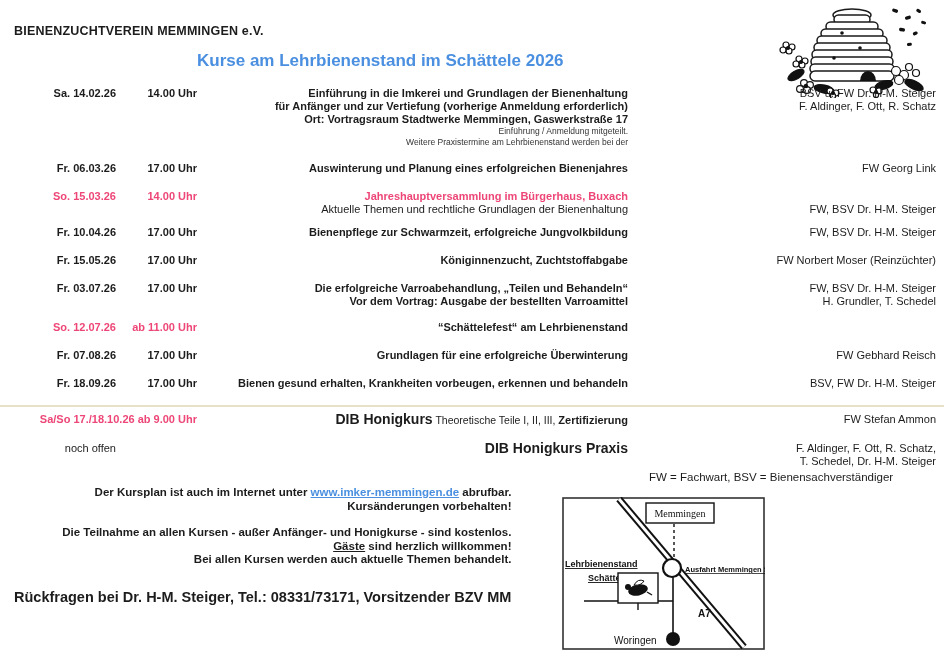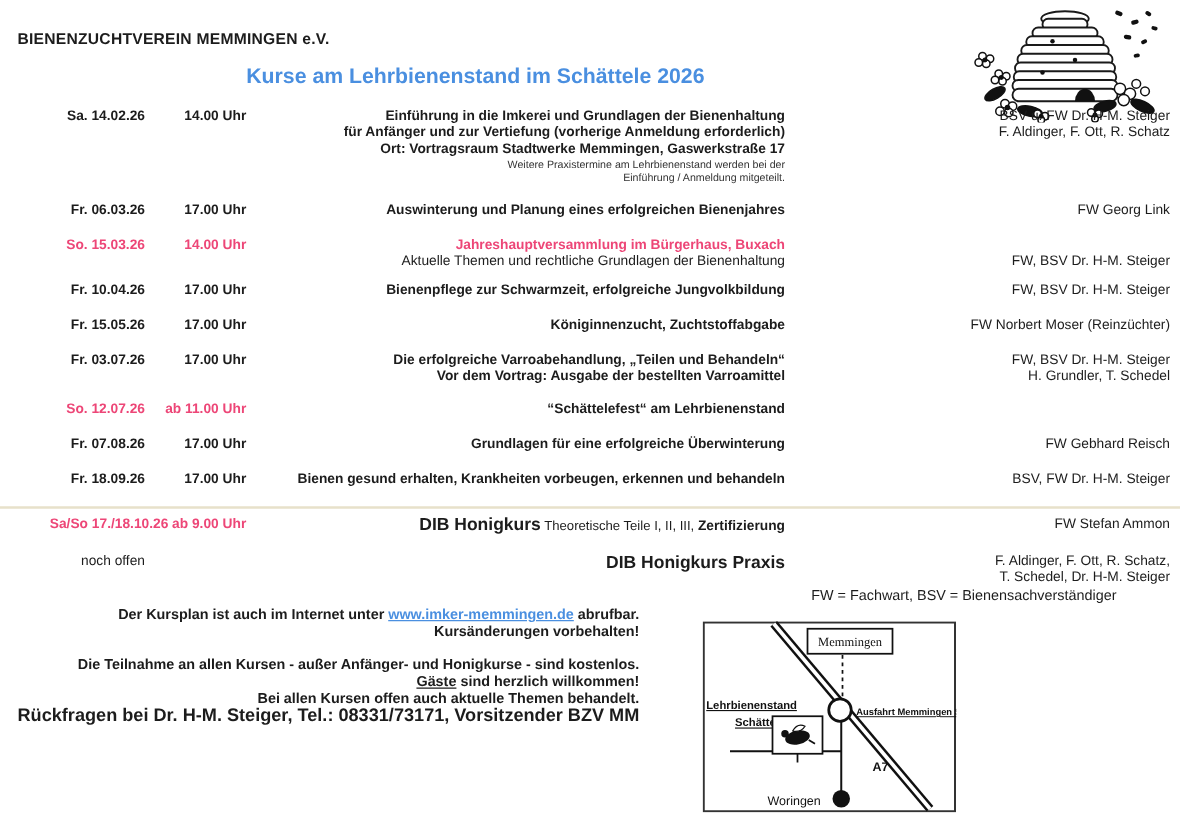--- a/index.html
+++ b/index.html
@@ -31,21 +31,21 @@
   .plainw { font-weight:normal; }
 
   .separator { height:2px; background:#e7e1ca; width:944px; margin-left:-14px; margin-top:0; margin-bottom:6px; }
 
   .legend { position:absolute; left:630px; top:471px; font-size:11.5px;padding-left:19px; }
 
   .footer { position:absolute; left:14px; top:486px; font-size:11.5px; font-weight:bold; line-height:13.5px; }
   .footer .gap { height:13px; }
   .weblink { color:#4a8fe0; text-decoration:underline; cursor:pointer; }
   .u { text-decoration:underline; }
-  .contact { margin-top:0; font-size:14.5px; font-weight:bold; }
+  .contact { margin-top:24px; font-size:14.5px; font-weight:bold; }
 
   .map-wrap { position:absolute; left:562px; top:497px; width:203px; height:153px; }
 </style>
 </head>
 <body>
 
 <div class="page">
 
   <div class="org-header">BIENENZUCHTVEREIN MEMMINGEN e.V.</div>
 
@@ -127,22 +127,22 @@
 
   <div class="schedule">
 
     <div class="row">
       <div class="c-date">Sa. 14.02.26</div>
       <div class="c-time">14.00 Uhr</div>
       <div class="c-topic">
         <div>Einführung in die Imkerei und Grundlagen der Bienenhaltung</div>
         <div>für Anfänger und zur Vertiefung (vorherige Anmeldung erforderlich)</div>
         <div>Ort: Vortragsraum Stadtwerke Memmingen, Gaswerkstraße 17</div>
+        <div class="small">Einführung / Anmeldung mitgeteilt.</div>
         <div class="small">Weitere Praxistermine am Lehrbienenstand werden bei der</div>
-        <div class="small">Einführung / Anmeldung mitgeteilt.</div>
       </div>
       <div class="c-leader">
         <div>BSV u. FW Dr. H-M. Steiger</div>
         <div>F. Aldinger, F. Ott, R. Schatz</div>
       </div>
     </div>
 
     <div class="row">
       <div class="c-date">Fr. 06.03.26</div>
       <div class="c-time">17.00 Uhr</div>
@@ -259,21 +259,21 @@
   </div>
 
   <div class="legend">FW = Fachwart, BSV = Bienensachverständiger</div>
 
   <div class="footer">
     <div><span>Der Kursplan ist auch im Internet unter </span><a class="weblink">www.imker-memmingen.de</a><span> abrufbar.</span></div>
     <div>Kursänderungen vorbehalten!</div>
     <div class="gap"></div>
     <div>Die Teilnahme an allen Kursen - außer Anfänger- und Honigkurse - sind kostenlos.</div>
     <div><span class="u">Gäste</span><span> sind herzlich willkommen!</span></div>
-    <div>Bei allen Kursen offen auch aktuelle Themen behandelt.</div>
+    <div>Bei allen Kursen werden auch aktuelle Themen behandelt.</div>
     <div class="contact">Rückfragen bei Dr. H-M. Steiger, Tel.: 08331/73171, Vorsitzender BZV MM</div>
   </div>
 
   <svg class="map-wrap" viewBox="0 0 203 153">
     <rect x="1" y="1" width="201" height="151" fill="#fff" stroke="#333" stroke-width="1.6"></rect>
 
     <line x1="57" y1="2" x2="182" y2="150" stroke="#111" stroke-width="7"></line>
     <line x1="57" y1="2" x2="182" y2="150" stroke="#fff" stroke-width="3"></line>
 
     <line x1="112" y1="27" x2="112" y2="63" stroke="#111" stroke-width="1.4" stroke-dasharray="3,3"></line>

